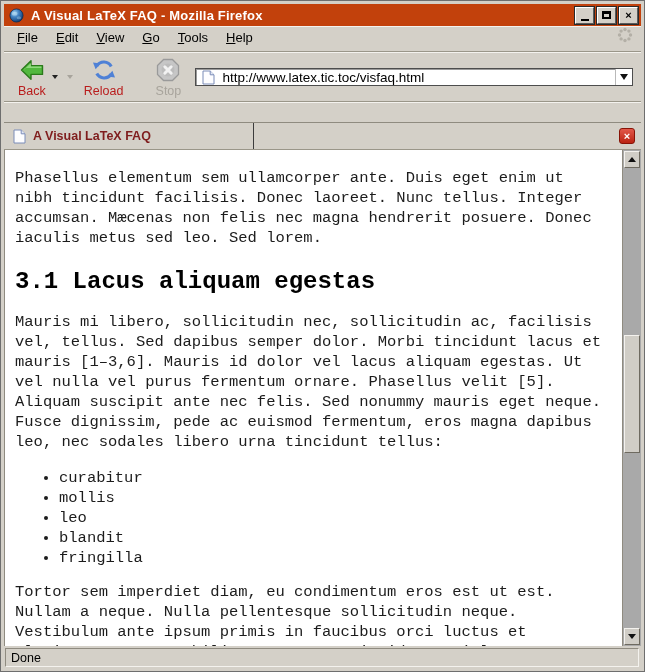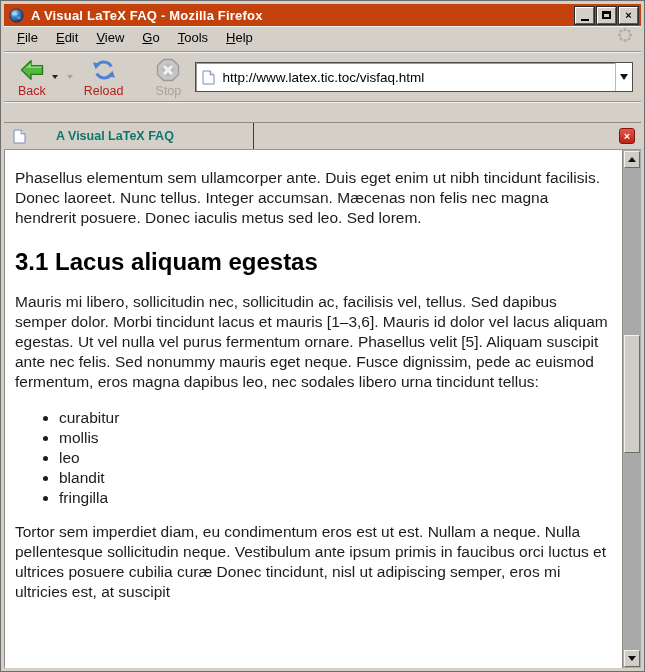--- a/index.html
+++ b/index.html
@@ -68,21 +68,21 @@
   .tool-btn .tlabel { font-size:12.5px; color:#b91c1c; margin-top:1px; }
   .tool-btn.disabled .tlabel { color:#a8a49c; }
   .drop-arrow {
     width:0; height:0; margin:0 7px 0 2px;
     border-left:3.5px solid transparent; border-right:3.5px solid transparent;
     border-top:4px solid #222;
     align-self:center;
   }
   .drop-arrow.disabled { border-top-color:#a8a49c; }
   .urlbox {
-    flex:1 1 auto; height:30px; margin-left:10px;
+    flex:1 1 auto; height:18px; margin-left:10px;
     background:#ffffff;
     border:1px solid #4d4d4d;
     box-shadow:inset 1px 1px 0 #9a9a9a;
     display:flex; align-items:center;
   }
   .urlbox .doc-icon { width:13px; height:15px; margin:0 7px 0 6px; flex:0 0 auto; }
   .urlbox input {
     flex:1 1 auto; border:none; outline:none; font-size:13.5px;
     font-family:"Liberation Sans", sans-serif; color:#000; background:transparent;
   }
@@ -113,21 +113,21 @@
     display:flex; align-items:center;
   }
   .tab {
     width:250px; height:100%;
     display:flex; align-items:center;
     padding-left:9px;
     border-right:1px solid #3c3c3c;
     cursor:default;
   }
   .tab .doc-icon { width:13px; height:15px; margin-right:7px; }
-  .tab .tab-label { font-size:12.5px; font-weight:bold; color:#0f766e; white-space:nowrap;margin-left:23px; }
+  .tab .tab-label { font-size:12.5px; font-weight:bold; color:#7f1d1d; white-space:nowrap; }
   .tabbar .spacer { flex:1 1 auto; }
   .tab-close {
     width:16px; height:16px; margin-right:6px;
     background:linear-gradient(#e2584a,#bb2312);
     border:1px solid #871306; border-radius:3px;
     color:#fff; font-size:11px; font-weight:bold; line-height:13px;
     display:flex; align-items:center; justify-content:center;
     cursor:default;
   }
 
@@ -135,21 +135,21 @@
   .content-wrap {
     flex:1 1 auto; position:relative;
     background:#ffffff;
     border-left:1px solid #8f8b80;
     overflow:hidden;
   }
   .content {
     position:absolute; top:0; left:0; right:19px; bottom:0;
     overflow:hidden;
     padding:2px 12px 0 10px;
-    font-family:Liberation Sans, sans-serif;
+    font-family:Liberation Mono, monospace;
     font-size:15.5px; line-height:20px; color:#1c1c1c;
   }
   .content p { margin:16px 0; }
   .content h2 { font-size:24px; line-height:28px; margin:20px 0 0 0; color:#000; }
   .content ul { margin:14px 0; padding-left:44px; }
   .content li { line-height:20px; }
   .content p.last { margin-top:14px; }
 
   
   .scrollbar {
@@ -321,14 +321,19 @@
       <div class="sb-btn up">
         <span class="tri-up"></span>
       </div>
       <div class="sb-thumb"></div>
       <div class="sb-btn down">
         <span class="tri-down"></span>
       </div>
     </div>
   </div>
 
+  <div class="statusbar">
+    <div class="status-field">
+      <span>Done</span>
+    </div>
+  </div>
 
 </div>
 
 </body></html>

